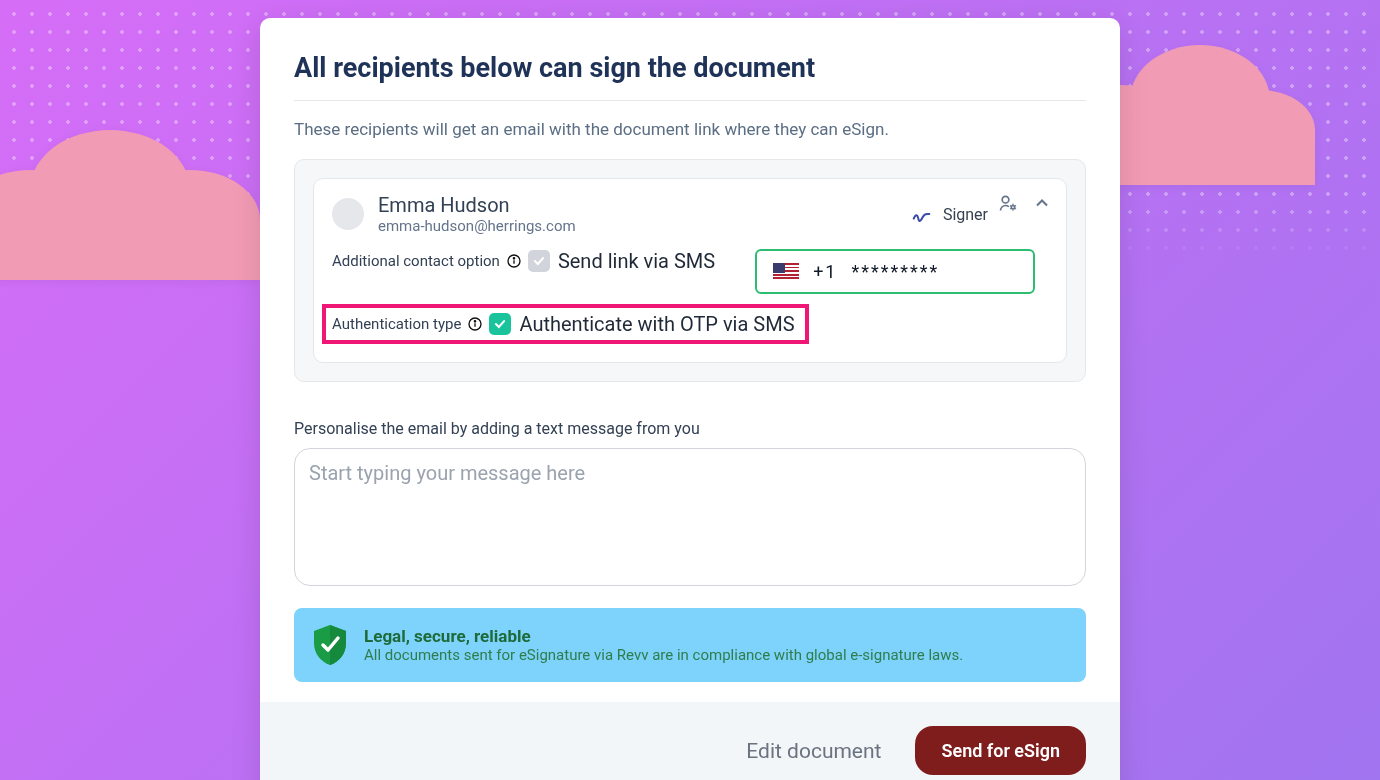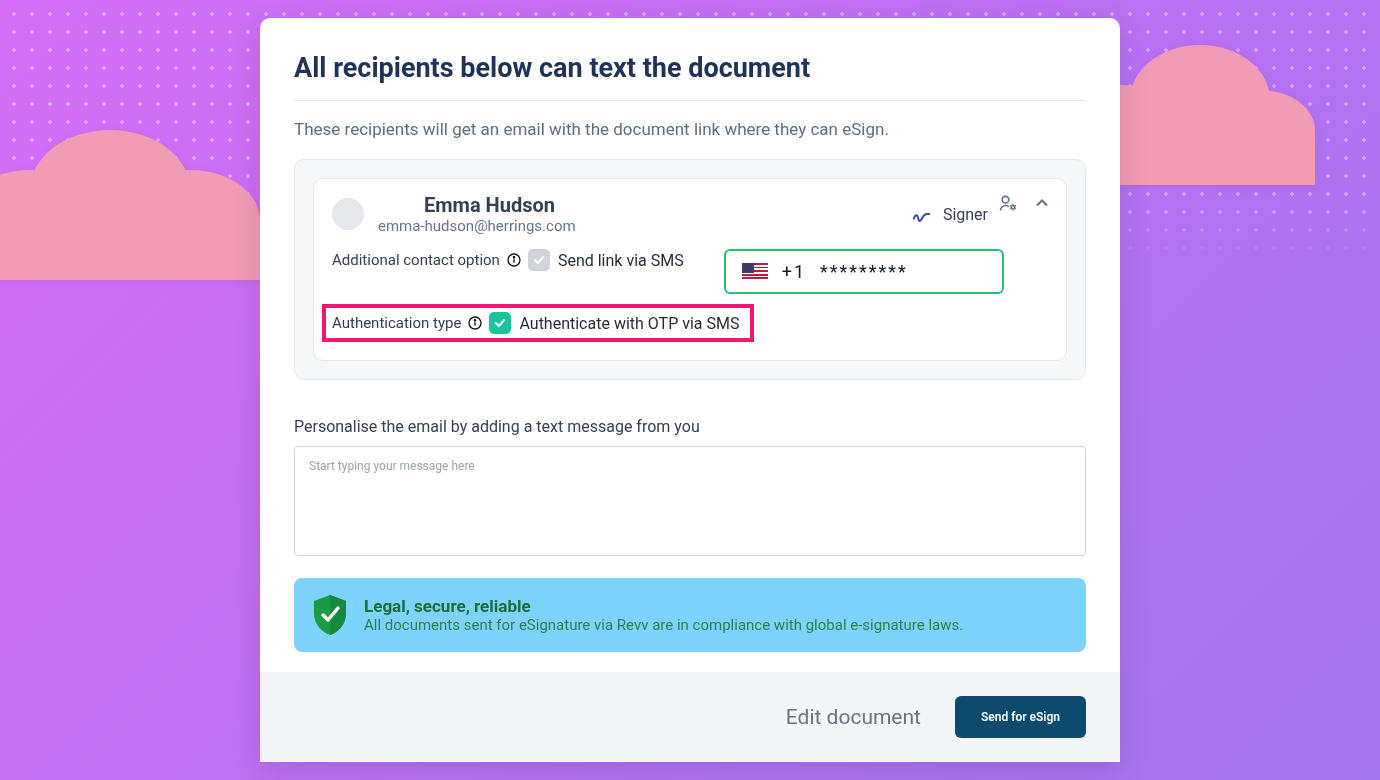--- a/index.html
+++ b/index.html
@@ -15,54 +15,54 @@
   .modal{position:absolute;left:50%;top:18px;transform:translateX(-50%);width:860px;background:#fff;border-radius:10px 10px 0 0;box-shadow:0 8px 30px rgba(0,0,0,.12);display:flex;flex-direction:column;}
   .modal-body{padding:34px 34px 20px;}
   h1.title{font-size:27px;font-weight:700;color:#1f3257;margin-bottom:16px;}
   hr.sep{border:none;border-top:1px solid #e5e7eb;margin-bottom:18px;}
   .subtitle{font-size:17px;color:#5b6e84;margin-bottom:20px;}
   
   .recipients{background:#f5f7f8;border:1px solid #e5e7eb;border-radius:10px;padding:18px;}
   .recipient{background:#fff;border:1px solid #e5e7eb;border-radius:10px;padding:14px 18px 18px;position:relative;}
   .rec-header{display:flex;align-items:center;gap:14px;}
   .avatar{width:32px;height:32px;border-radius:50%;background:#e5e7eb;flex-shrink:0;}
-  .rec-name{font-size:20px;font-weight:700;color:#334155;line-height:1.2;margin-left:46px;}
+  .rec-name{font-size:20px;font-weight:400;color:#334155;line-height:1.2;}
   .rec-email{font-size:15px;color:#64748b;}
   .role{display:flex;align-items:center;gap:10px;color:#374151;font-size:16px;margin-left:auto;padding-right:60px;}
   .role svg{width:22px;height:22px;}
   .header-icons{position:absolute;right:14px;top:14px;display:flex;align-items:center;gap:14px;color:#64748b;}
   .header-icons svg{width:20px;height:20px;cursor:pointer;}
   .option-row{display:flex;margin-top:14px;align-items:flex-start;gap:40px;}
   .option-block{display:flex;gap:6px;}
   .option-label{display:flex;align-items:center;gap:6px;font-size:15px;color:#334155;}
   .option-label svg{width:16px;height:16px;}
-  .checkline{display:flex;align-items:center;gap:8px;font-size:16px;color:#1f2937;}
+  .checkline{display:flex;align-items:center;gap:8px;font-size:20px;color:#1f2937;}
   .checkbox{width:22px;height:22px;border-radius:5px;display:flex;align-items:center;justify-content:center;}
   .checkbox.grey{background:#d1d5db;}
   .checkbox.green{background:#19c39c;}
   .checkbox svg{width:14px;height:14px;}
   .phone-field{border:2px solid #2dbd71;border-radius:6px;padding:10px 16px;display:flex;align-items:center;gap:14px;font-size:18px;color:#111827;font-family:inherit;min-width:280px;letter-spacing:2px;}
   .flag{width:26px;height:18px;background:linear-gradient(to bottom,#b22234 0,#b22234 10%,#fff 10%,#fff 20%,#b22234 20%,#b22234 30%,#fff 30%,#fff 40%,#b22234 40%,#b22234 50%,#fff 50%,#fff 60%,#b22234 60%,#b22234 70%,#fff 70%,#fff 80%,#b22234 80%,#b22234 90%,#fff 90%,#fff 100%);position:relative;display:inline-block;flex-shrink:0;}
   .flag:before{content:"";position:absolute;left:0;top:0;width:12px;height:10px;background:#3c3b6e;}
   
   .auth-wrap{margin-top:10px;position:relative;}
   .highlight{border:4px solid #ef1676;padding:4px 10px 4px 6px;margin-left:-10px;display:inline-block;}
   
   .section-label{font-size:16px;color:#334155;margin:37px 0 10px;}
-  textarea.msg{width:100%;height:110px;border:1px solid #d1d5db;border-radius:4px;padding:12px 14px;font-size:12px;color:#374151;resize:none;font-family:inherit;}
+  textarea.msg{width:100%;height:138px;border:1px solid #d1d5db;border-radius:16px;padding:12px 14px;font-size:20px;color:#374151;resize:none;font-family:inherit;}
   textarea.msg::placeholder{color:#9aa3ae;}
   
   .legal{margin-top:18px;background:#7dd3fc;border-radius:8px;padding:16px 18px;display:flex;gap:16px;align-items:center;}
   .shield{width:36px;height:42px;flex-shrink:0;}
   .legal-title{font-weight:700;color:#1e6b3a;font-size:17px;}
   .legal-text{color:#2f7d4b;font-size:15px;}
   
   .footer{padding:24px 34px;display:flex;justify-content:flex-end;align-items:center;gap:34px;background:#f3f6f8;}
   .link-btn{background:none;border:none;color:#6b7280;font-size:21px;cursor:pointer;}
-  .primary-btn{background:#0c4a6e;border:none;color:#fff;font-size:12px;font-weight:600;padding:14px 26px;border-radius:6px;cursor:pointer;}
+  .primary-btn{background:#7f1d1d;border:none;color:#fff;font-size:18px;font-weight:600;padding:14px 26px;border-radius:18px;cursor:pointer;}
 </style>
 </head>
 <body>
 
 <div class="dots"></div>
 
 <div class="cloud left">
   <svg width="300" height="200" viewBox="0 0 300 200">
       <g fill="#f29bb4">
         <ellipse cx="70" cy="140" rx="70" ry="50"></ellipse>
@@ -78,21 +78,21 @@
         <ellipse cx="80" cy="110" rx="65" ry="45"></ellipse>
         <ellipse cx="160" cy="80" rx="70" ry="55"></ellipse>
         <ellipse cx="220" cy="110" rx="55" ry="40"></ellipse>
         <rect x="15" y="110" width="260" height="55"></rect>
       </g>
     </svg>
 </div>
 
 <div class="modal">
   <div class="modal-body">
-    <h1 class="title">All recipients below can text the document</h1>
+    <h1 class="title">All recipients below can sign the document</h1>
     <hr class="sep">
     <p class="subtitle">These recipients will get an email with the document link where they can eSign.</p>
 
     <div class="recipients">
       <div class="recipient">
         <div class="header-icons">
           <span>
             <svg viewBox="0 0 24 24" fill="none" stroke="currentColor" stroke-width="2">
                 <circle cx="9" cy="8" r="4"></circle>
                 <path d="M3 21c0-3.3 2.7-6 6-6 1.5 0 2.9.5 4 1.5"></path>

